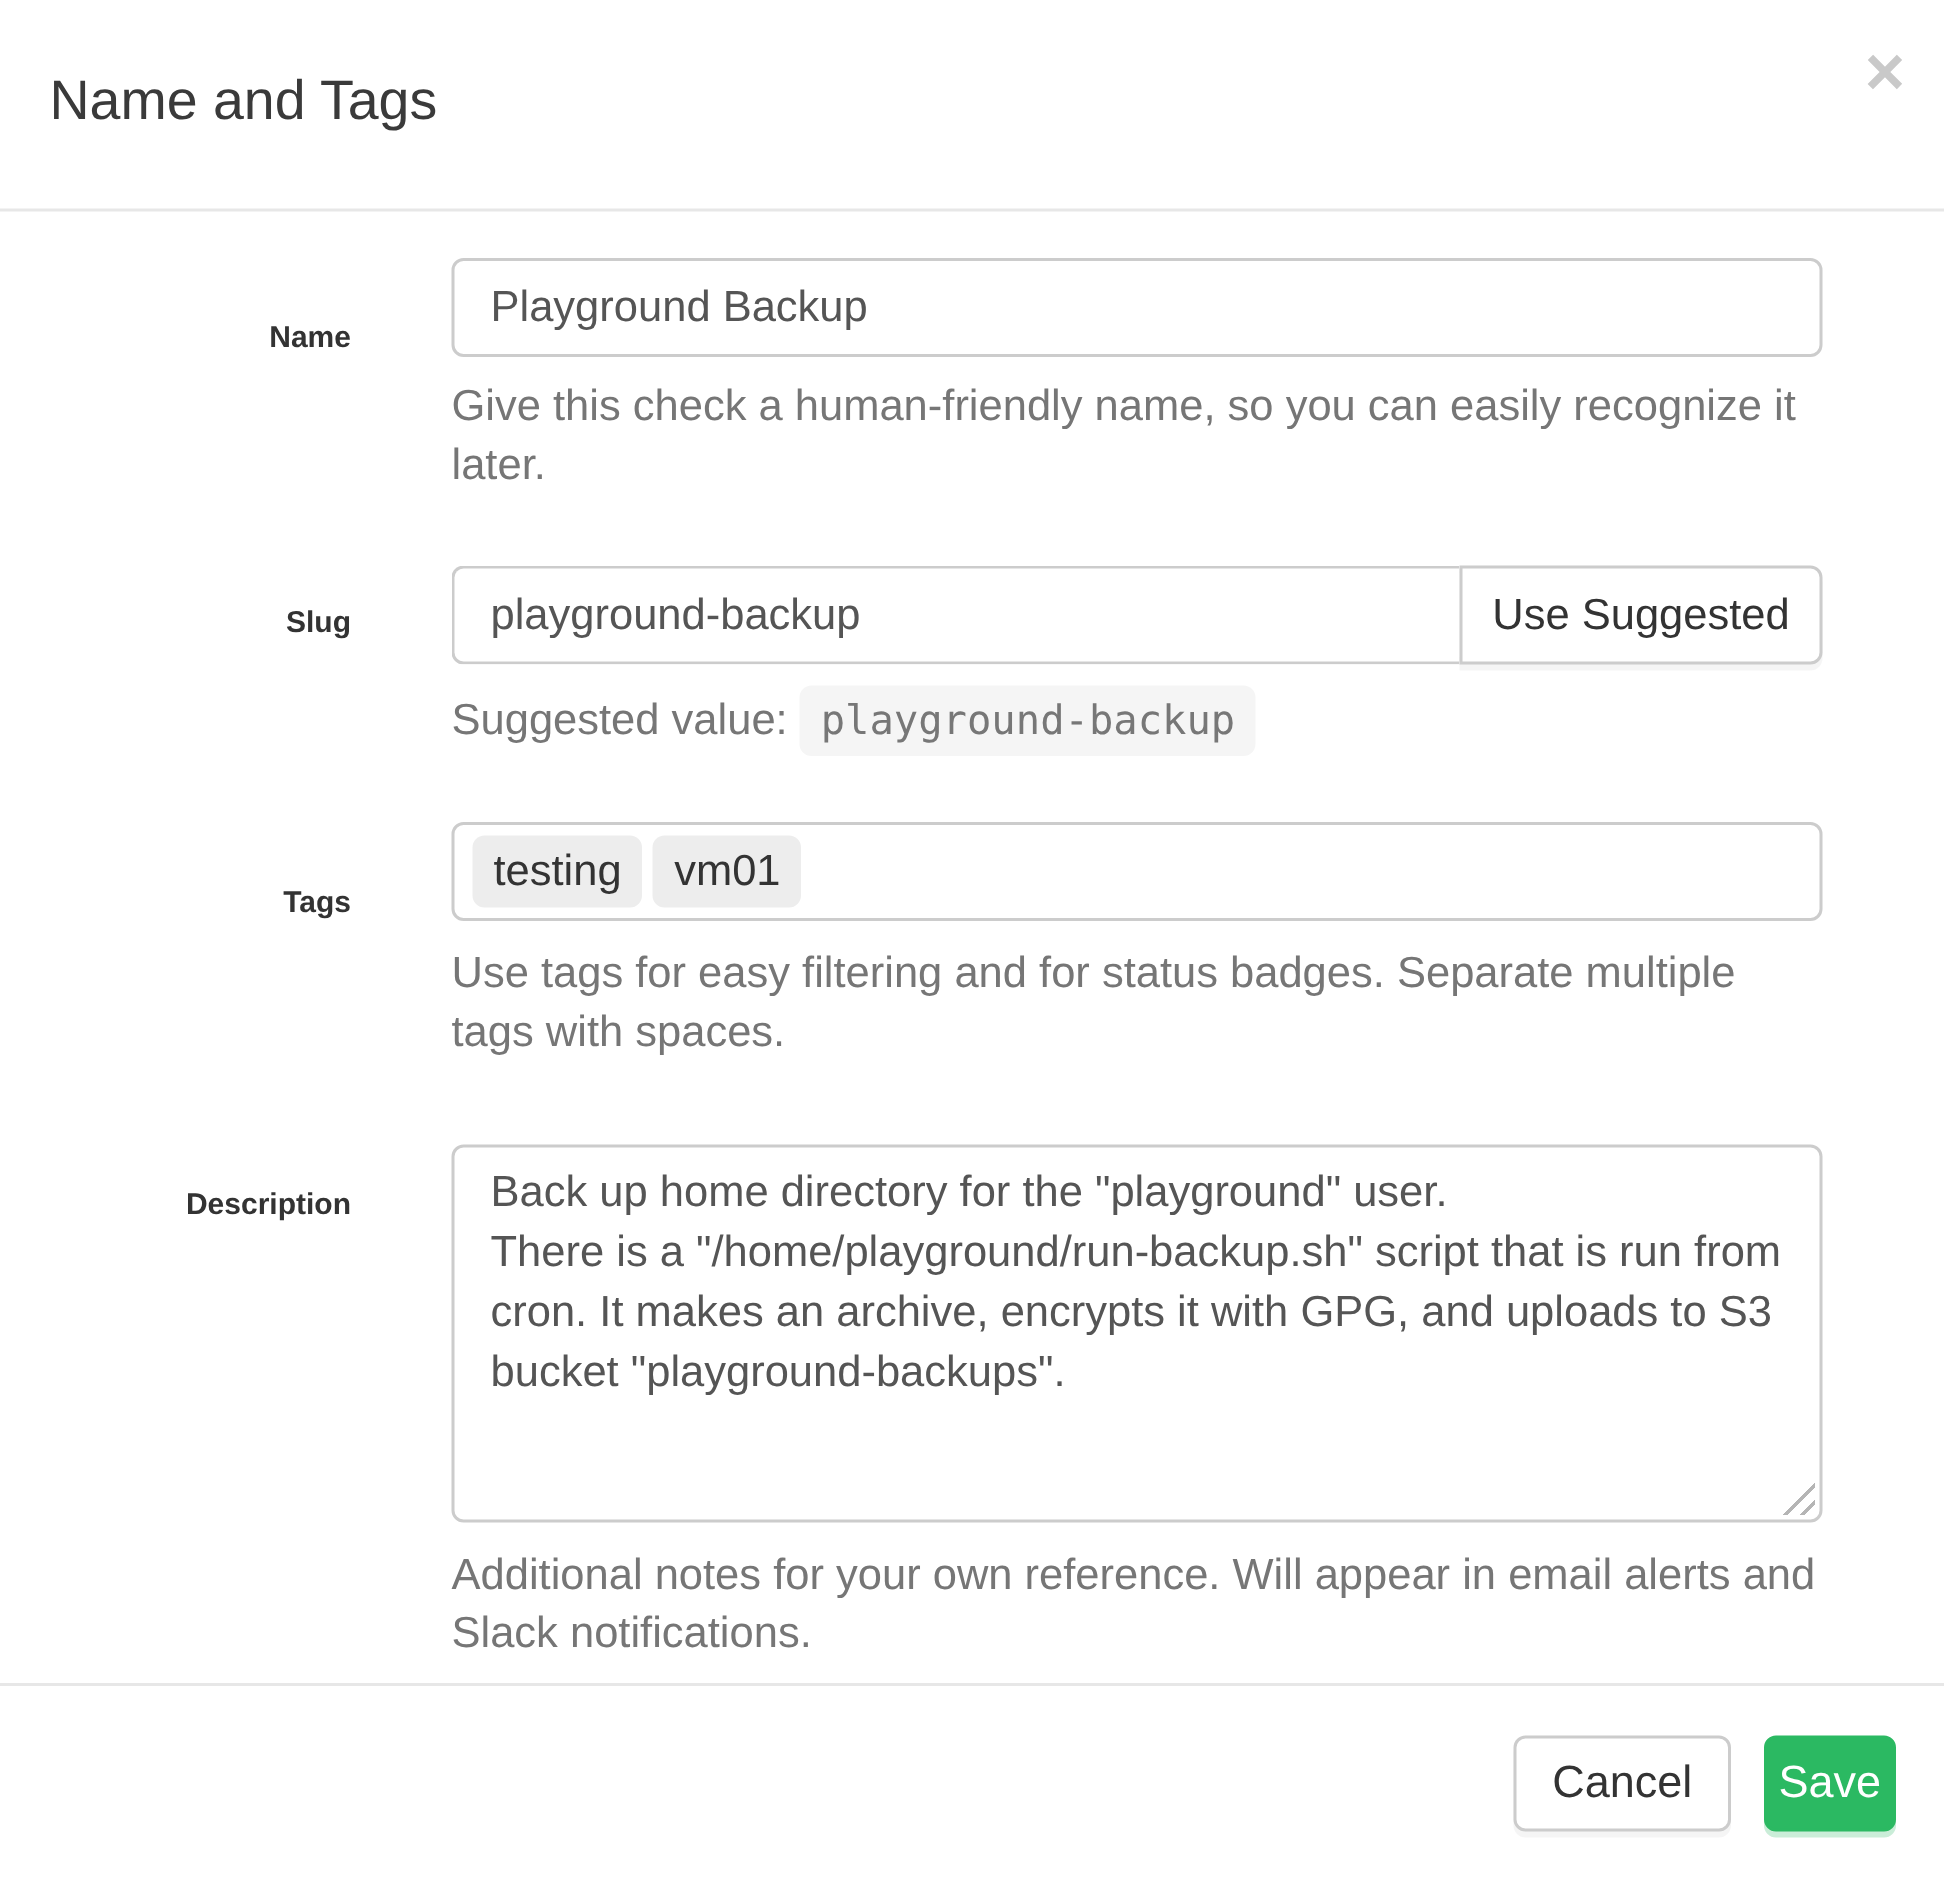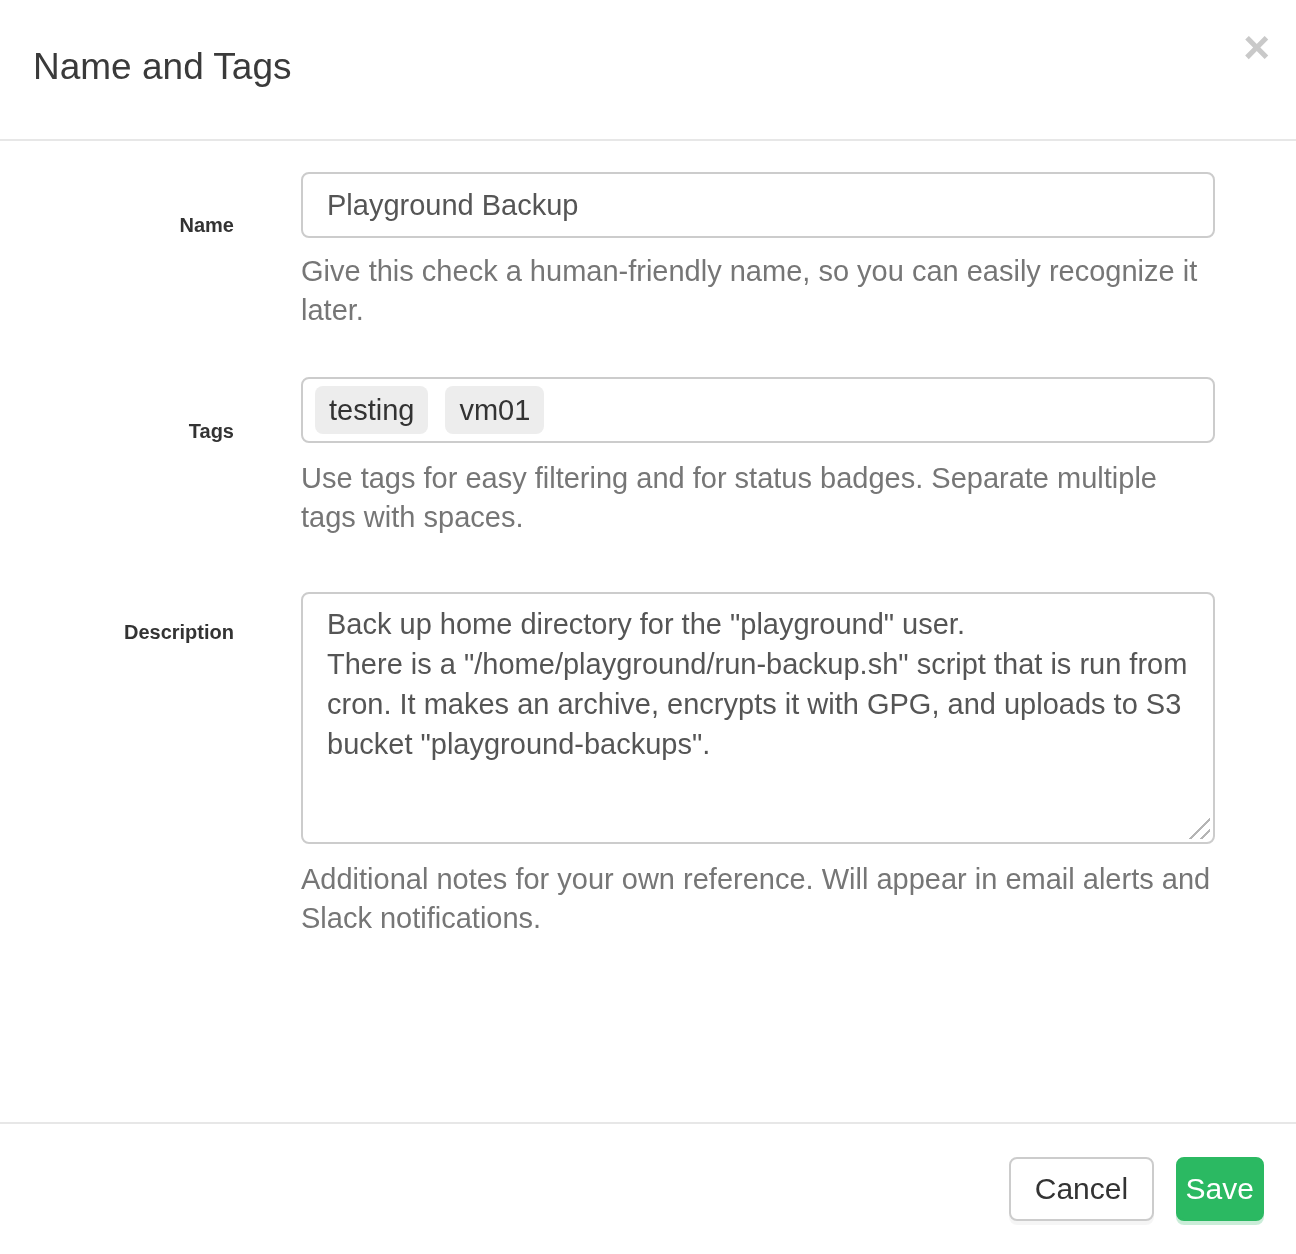--- a/index.html
+++ b/index.html
@@ -137,21 +137,21 @@
     border-radius: 8px;
     font-family: "DejaVu Sans Mono", monospace;
     font-size: 27px;
     color: #777777;
   }
 
   
   .tags-box {
     display: flex;
     align-items: center;
-    gap: 17px;
+    gap: 7px;
     width: 100%;
     height: 66px;
     box-sizing: border-box;
     border: 2px solid #cccccc;
     border-radius: 8px;
     padding: 0 12px;
     background: #ffffff;
     cursor: text;
   }
   .chip {
@@ -240,20 +240,32 @@
   <div class="modal-body">
 
     <div class="form-row row-name">
       <label class="control-label">Name</label>
       <div class="field">
         <input type="text" class="text-input" value="Playground Backup" style="">
         <div class="help">Give this check a human-friendly name, so you can easily recognize it later.</div>
       </div>
     </div>
 
+    <div class="form-row row-slug">
+      <label class="control-label">Slug</label>
+      <div class="field">
+        <div class="input-group">
+          <input type="text" class="text-input" value="playground-backup" style="">
+          <button class="btn-addon">Use Suggested</button>
+        </div>
+        <div class="help">
+          <span>Suggested value:</span><code class="code-chip">playground-backup</code>
+        </div>
+      </div>
+    </div>
 
     <div class="form-row row-tags">
       <label class="control-label">Tags</label>
       <div class="field">
         <div class="tags-box" id="tags-box">
             <span class="chip">testing</span>
             <span class="chip">vm01</span>
           </div>
         <div class="help">Use tags for easy filtering and for status badges. Separate multiple tags with spaces.</div>
       </div>

